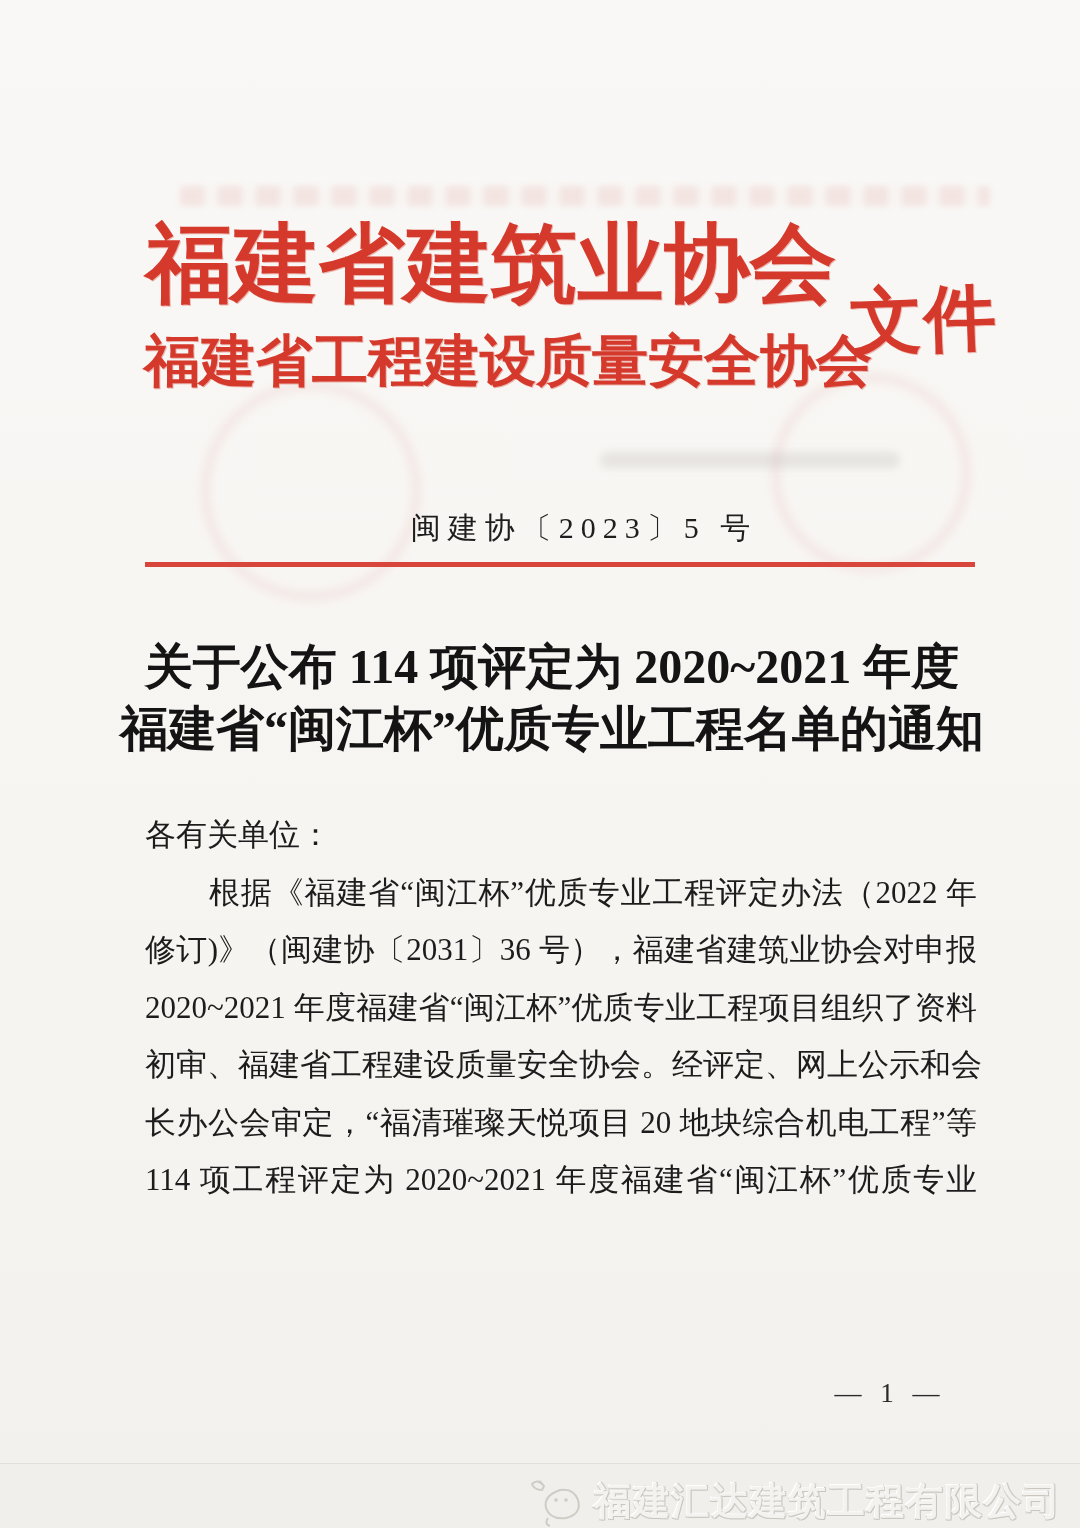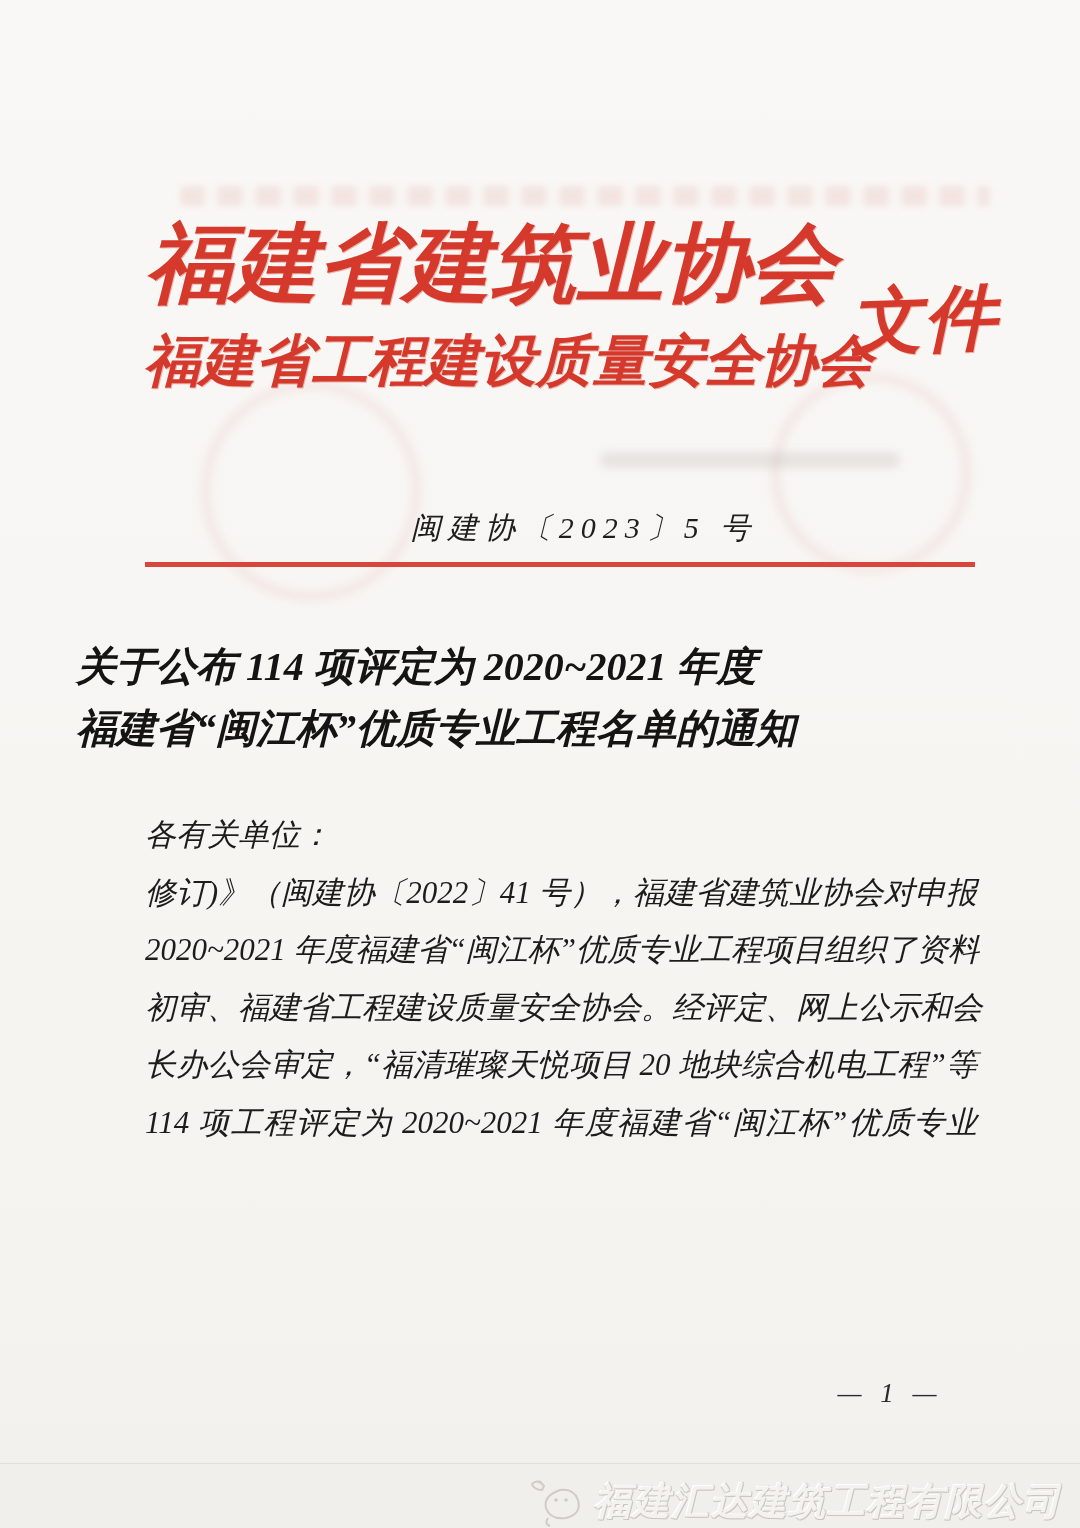--- a/index.html
+++ b/index.html
@@ -9,21 +9,20 @@
     font-family: "Liberation Serif", "DejaVu Serif", serif;
   }
   .page {
     position: relative;
     width: 1080px;
     height: 1528px;
     margin: 0 auto;
     background: linear-gradient(180deg, #f9f8f6 0%, #f7f5f2 55%, #f4f2ef 92%, #f0efec 100%);
     overflow: hidden;
     color: #262626;
-    font-style: italic;
   }
 
   
   .bleed-topline {
     position: absolute;
     left: 180px; top: 186px;
     width: 810px; height: 20px;
     background: repeating-linear-gradient(90deg,
       rgba(214,118,108,0.14) 0 24px, rgba(214,118,108,0.02) 24px 38px);
     filter: blur(3px);
@@ -104,25 +103,25 @@
   .red-rule {
     position: absolute;
     left: 145px; top: 562px;
     width: 830px; height: 5px;
     background: #d8453a;
   }
 
   
   .doc-title {
     position: absolute;
-    left: 76px; top: 636px;
+    left: 102px; top: 636px;
     width: 900px;
-    text-align: left;
-    font-weight: 700;
-    font-size: 40px;
+    text-align: center;
+    font-weight: 700;
+    font-size: 48px;
     line-height: 62px;
     color: #141414;
   }
 
   
   .body-text {
     position: absolute;
     left: 145px; top: 806px;
     width: 832px;
     font-size: 31px;
@@ -198,21 +197,22 @@
   <div class="doc-number">闽建协〔2023〕5 号</div>
   <div class="red-rule"></div>
 
   <div class="doc-title">
     <div>关于公布 114 项评定为 2020~2021 年度</div>
     <div>福建省“闽江杯”优质专业工程名单的通知</div>
   </div>
 
   <div class="body-text">
     <div class="salutation">各有关单位：</div>
-    <div class="body-line">修订)》（闽建协〔2022〕41 号），福建省建筑业协会对申报</div>
+    <div class="body-line first">根据《福建省“闽江杯”优质专业工程评定办法（2022 年</div>
+    <div class="body-line">修订)》（闽建协〔2031〕36 号），福建省建筑业协会对申报</div>
     <div class="body-line">2020~2021 年度福建省“闽江杯”优质专业工程项目组织了资料</div>
     <div class="body-line">初审、福建省工程建设质量安全协会。经评定、网上公示和会</div>
     <div class="body-line">长办公会审定，“福清璀璨天悦项目 20 地块综合机电工程”等</div>
     <div class="body-line">114 项工程评定为 2020~2021 年度福建省“闽江杯”优质专业</div>
   </div>
 
   <div class="page-number">— 1 —</div>
 
   <div class="footer-strip">
     <div class="footer-brand">

